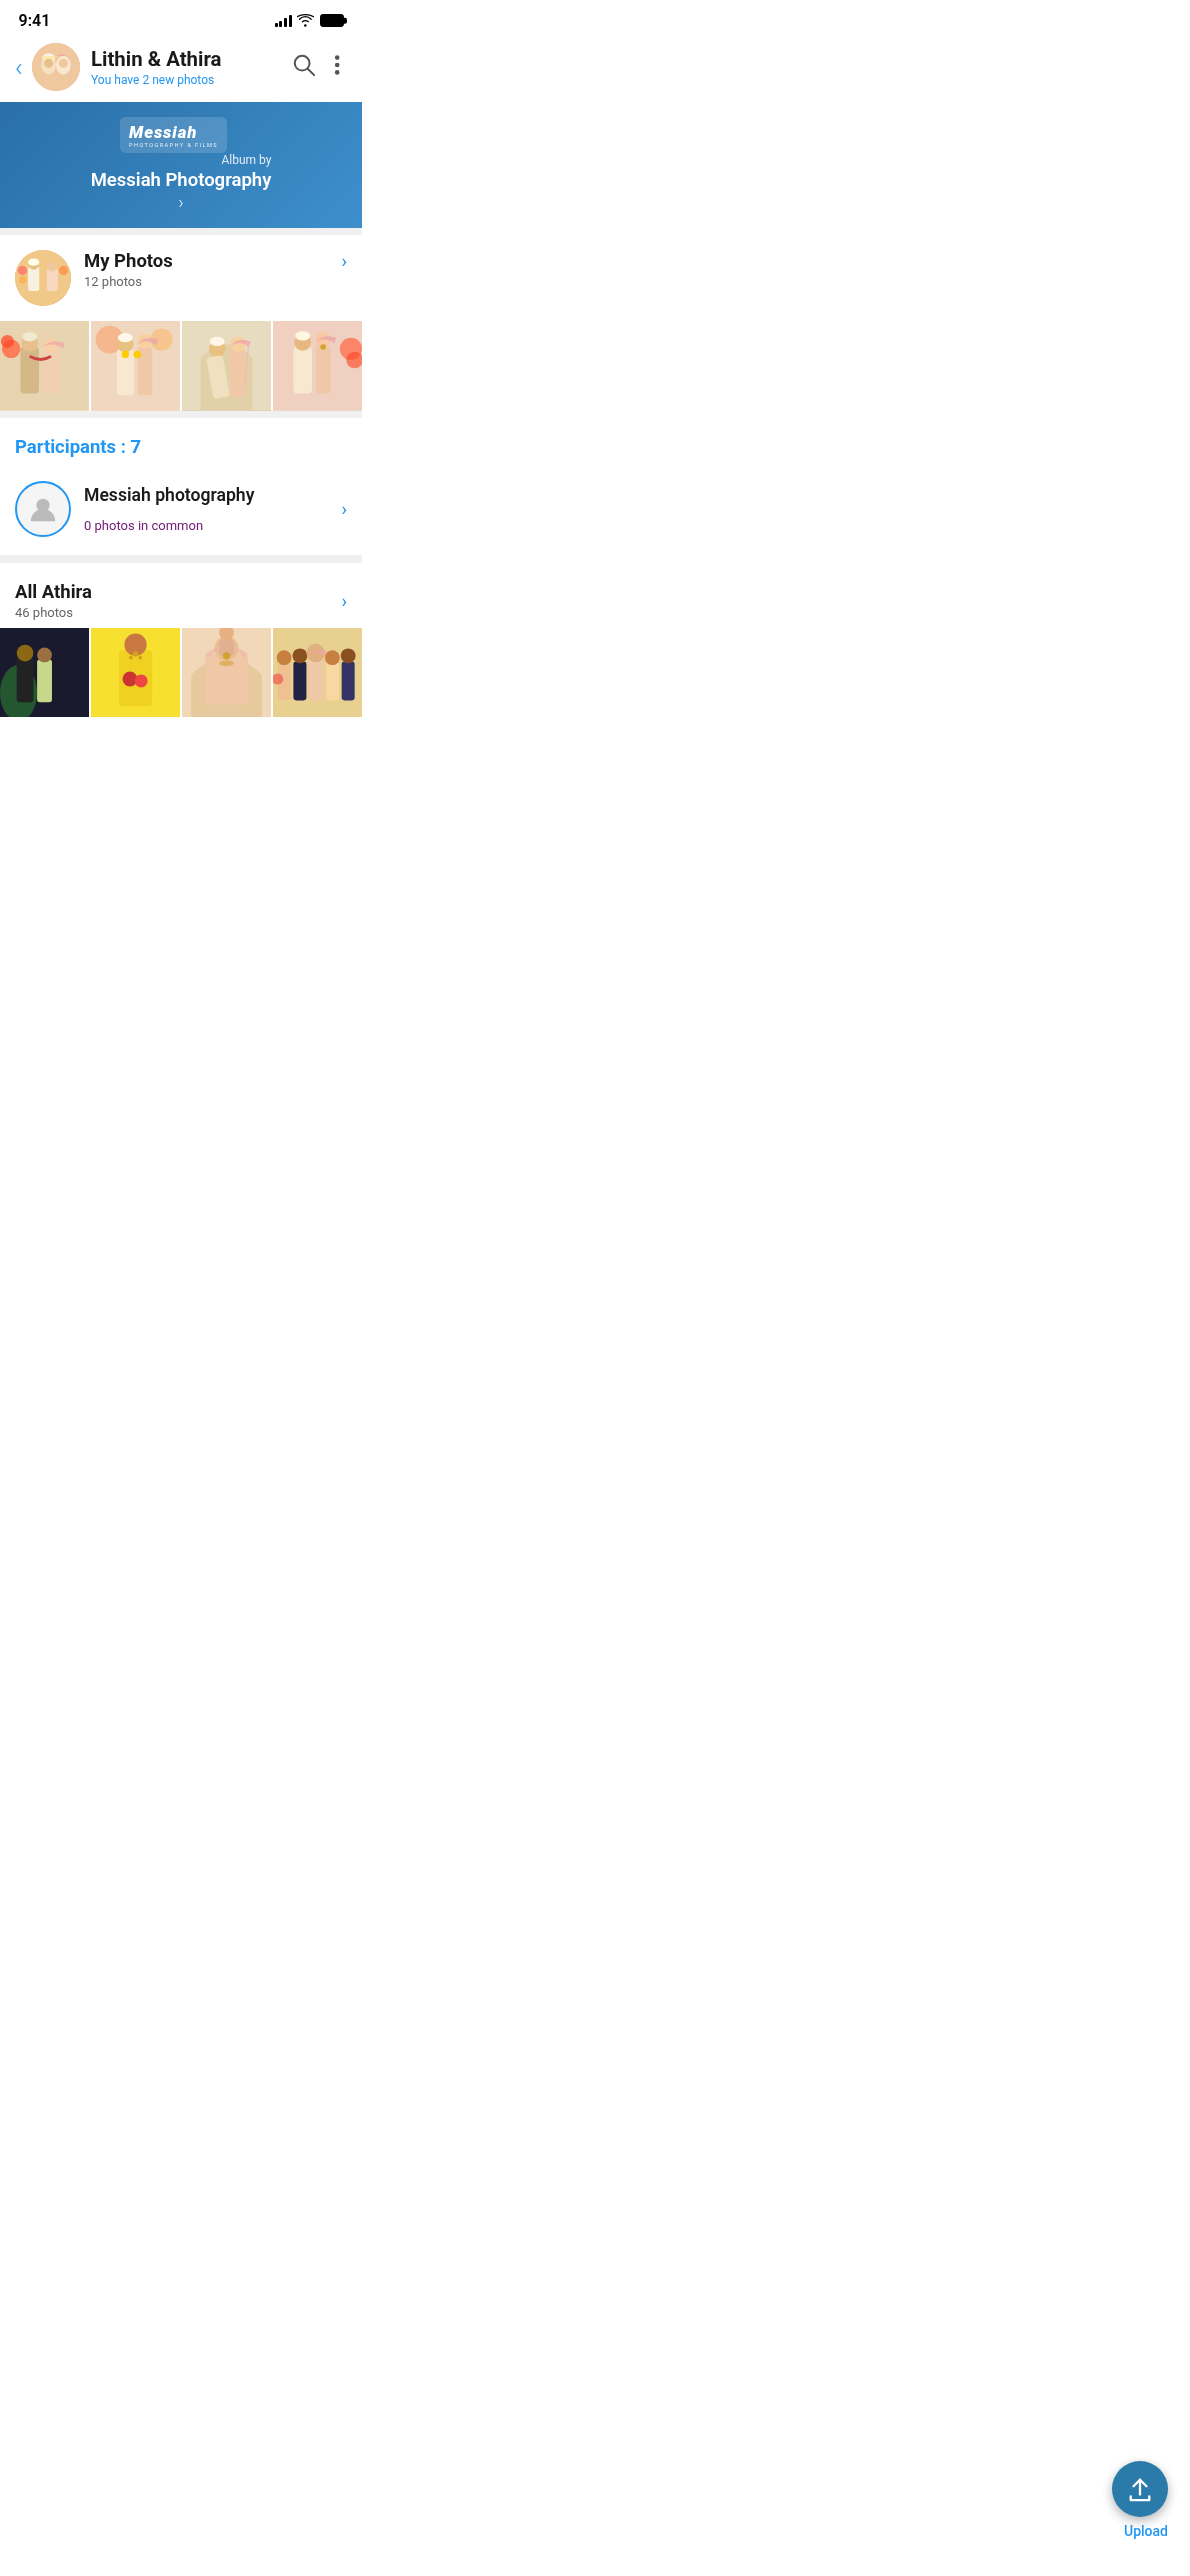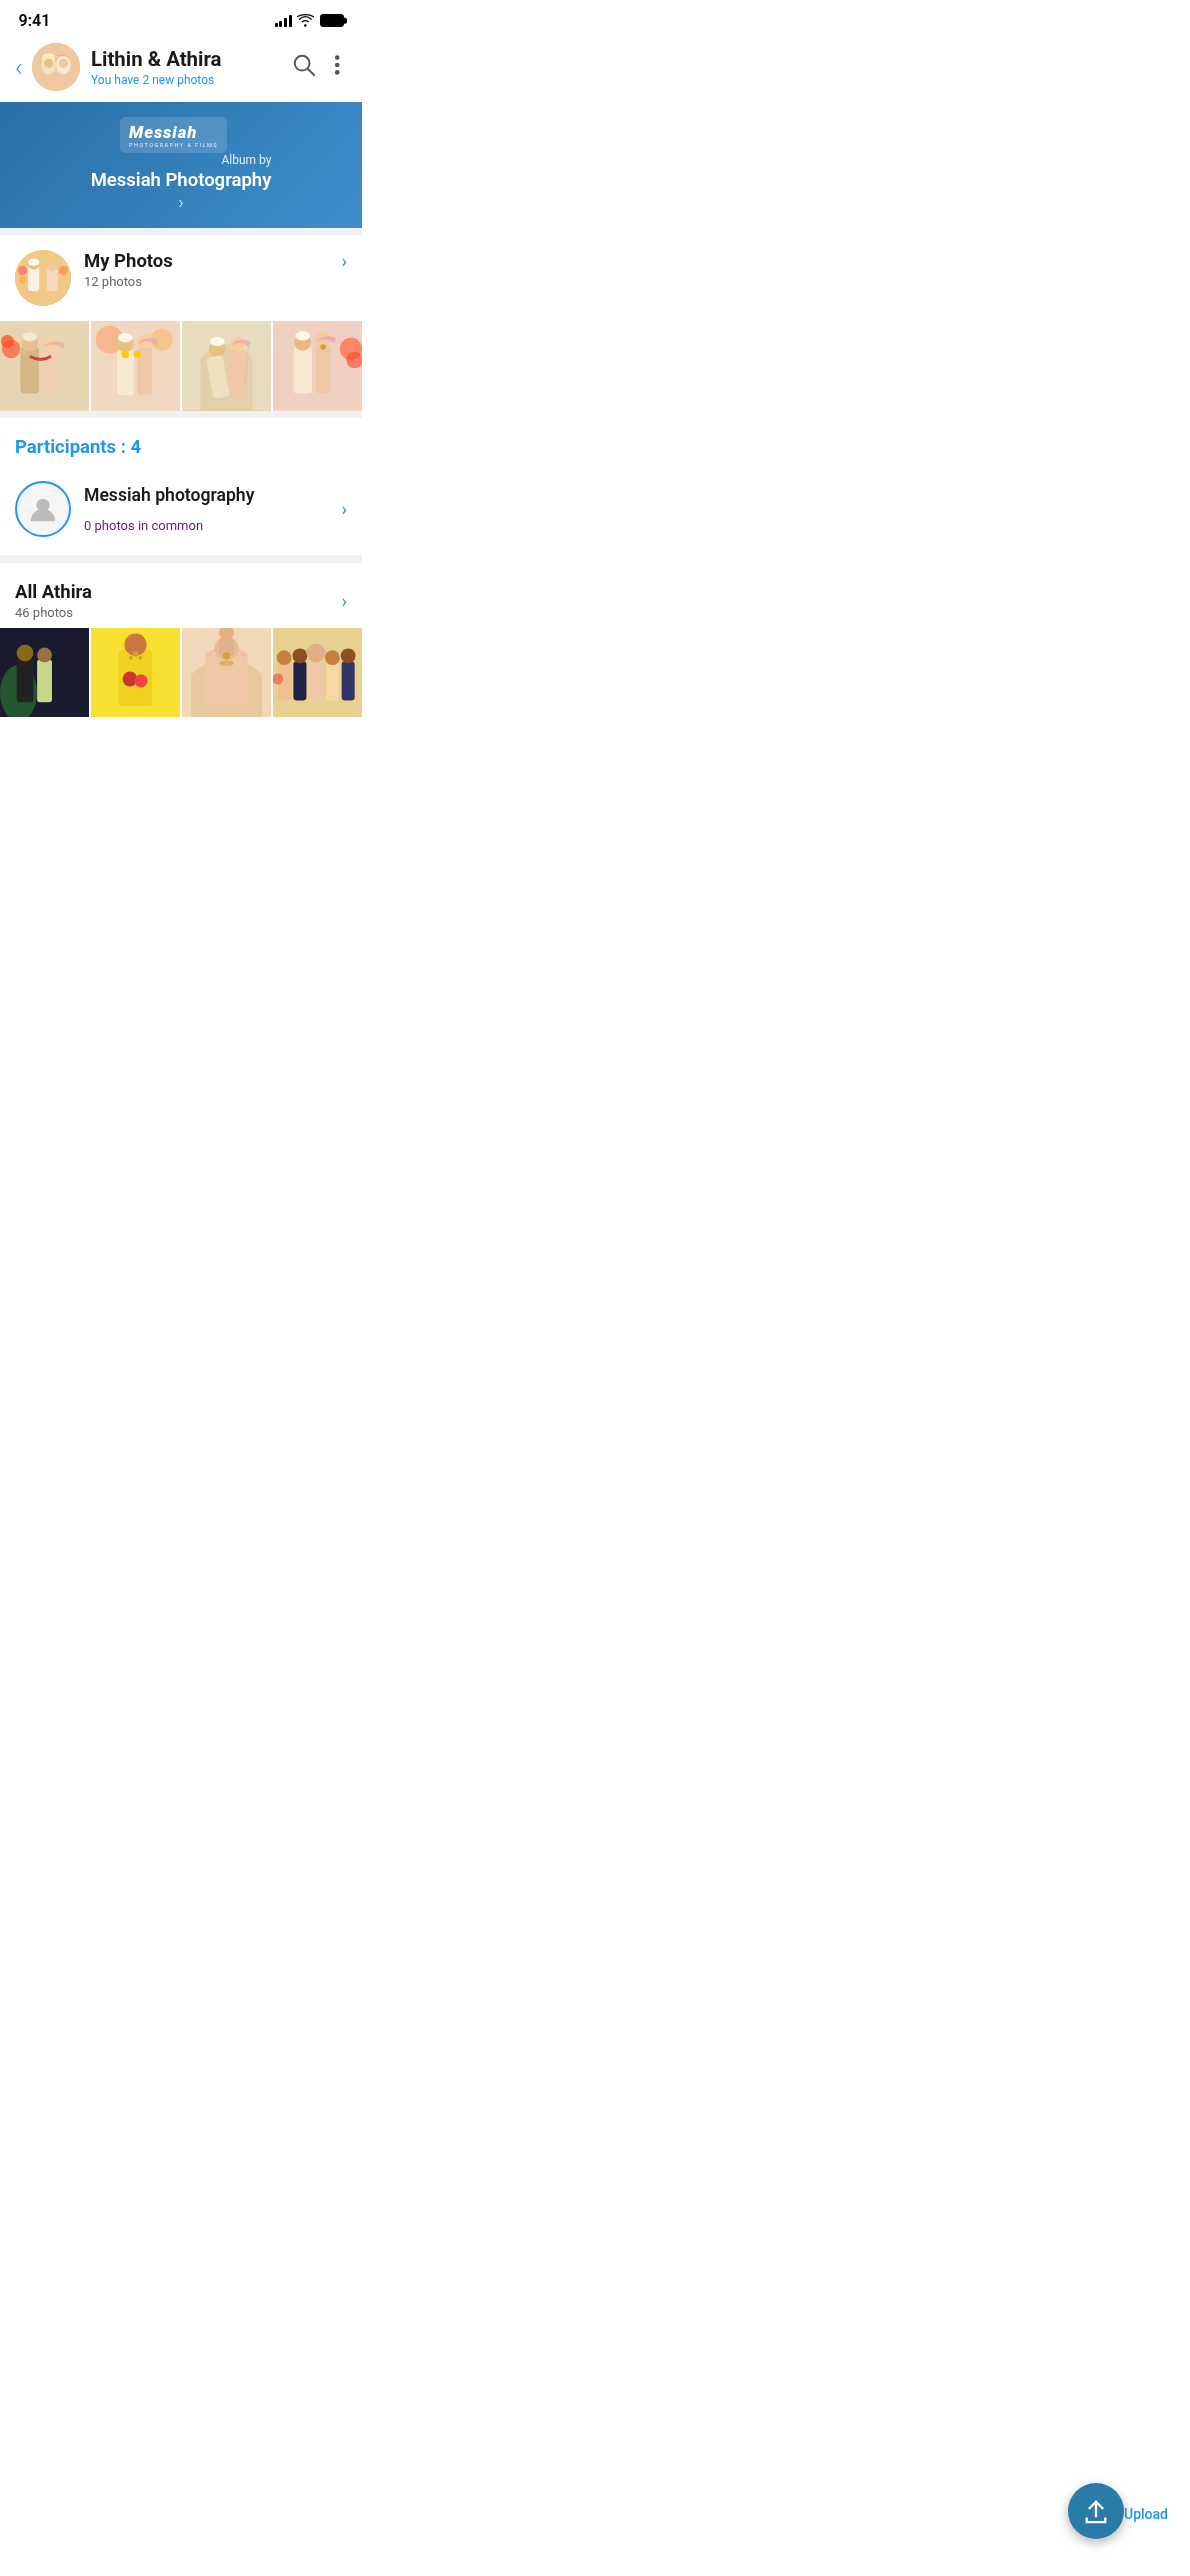--- a/index.html
+++ b/index.html
@@ -339,21 +339,22 @@
     .all-photos-header-row {
       display: flex;
       align-items: center;
       justify-content: space-between;
       padding: 18.5px 15px 7.4px;
     }
 
     
     .upload-container {
       display: flex;
-      align-items: center;
+      flex-direction: column;
+      align-items: flex-end;
       position: fixed;
       bottom: 37px;
       right: 22px;
       cursor: pointer;
     }
 
     .upload-btn {
       width: 56px;
       height: 56px;
       border-radius: 50%;
@@ -590,21 +591,21 @@
           <circle cx="54" cy="28" r="3" fill="#d4a030"></circle>
         </svg>
       </div>
     </div>
   </div>
 </div>
 
 <div class="section-divider"></div>
 
 <div class="participants-section">
-  <div class="participants-title">Participants : 4</div>
+  <div class="participants-title">Participants : 7</div>
   <div class="participant-row">
     <div class="participant-avatar">
       <svg class="user-silhouette" viewBox="0 0 34 34" fill="none">
         <circle cx="17" cy="13" r="7" fill="#bbb"></circle>
         <path d="M4 30c0-7.2 5.8-13 13-13s13 5.8 13 13" fill="#bbb"></path>
       </svg>
     </div>
     <div class="participant-info">
       <div class="participant-name">Messiah photography</div>
       <div class="participant-count">0 photos in common</div>

